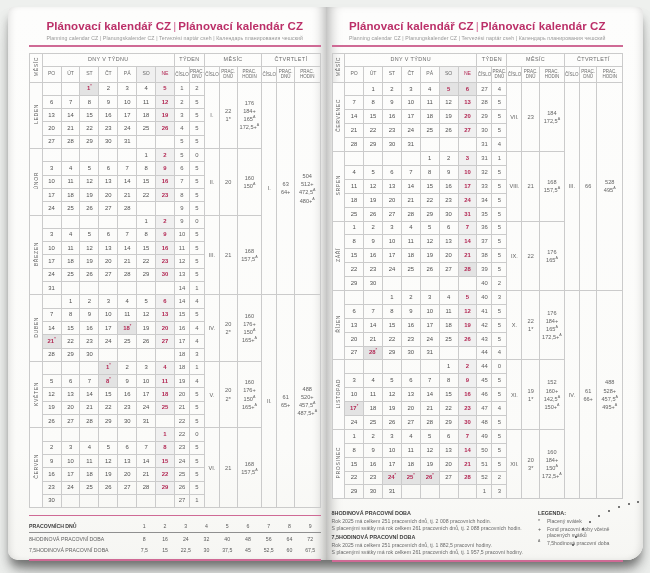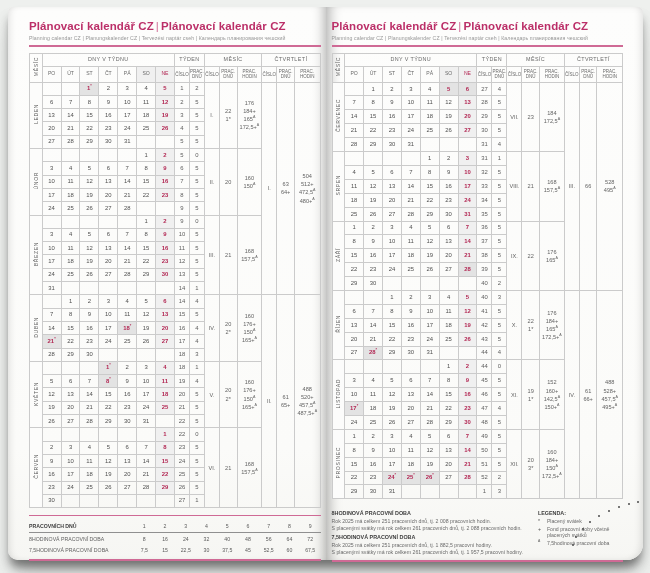--- a/index.html
+++ b/index.html
@@ -17,21 +17,21 @@
     box-shadow:0 9px 10px -2px rgba(45,45,45,.55),0 16px 22px -6px rgba(80,80,80,.35);
   }
   .page{
     width:50%;box-sizing:border-box;position:relative;
     background:linear-gradient(180deg,#fdfdfc 0%,#fbfbf9 80%,#f6f6f3 100%);
   }
   .page.left{padding:13px 5px 0 21px;border-radius:5px 0 0 10px;
     box-shadow:inset -10px 0 12px -8px rgba(0,0,0,.30), inset 6px 0 8px -6px rgba(0,0,0,.16);}
   .page.right{padding:13px 20px 0 6px;border-radius:0 5px 16px 0;
     box-shadow:inset 11px 0 13px -8px rgba(0,0,0,.33), inset -7px 0 9px -6px rgba(0,0,0,.14);}
-  .page-head{}
+  .page-head{text-align:center;}
   .page-title{font-size:11.5px;font-weight:bold;color:var(--accent);margin:0;letter-spacing:.1px;}
   .page-title .sep{color:var(--rulepink);font-weight:normal;padding:0 2px;}
   .subtitle{font-size:5.2px;color:#979797;margin-top:3px;letter-spacing:.1px;}
   .head-rule{height:1.6px;background:var(--rulepink);margin-top:4px;}
   table.cal{border-collapse:collapse;table-layout:fixed;width:100%;margin-top:6px;}
   .cal th,.cal td{
     border:0.6px solid var(--border);padding:0;text-align:center;vertical-align:middle;
     font-size:5.9px;color:#4f4f4f;line-height:1.2;overflow:hidden;font-weight:normal;
   }
   .page.left  .cal tbody td{height:12.3px;}

